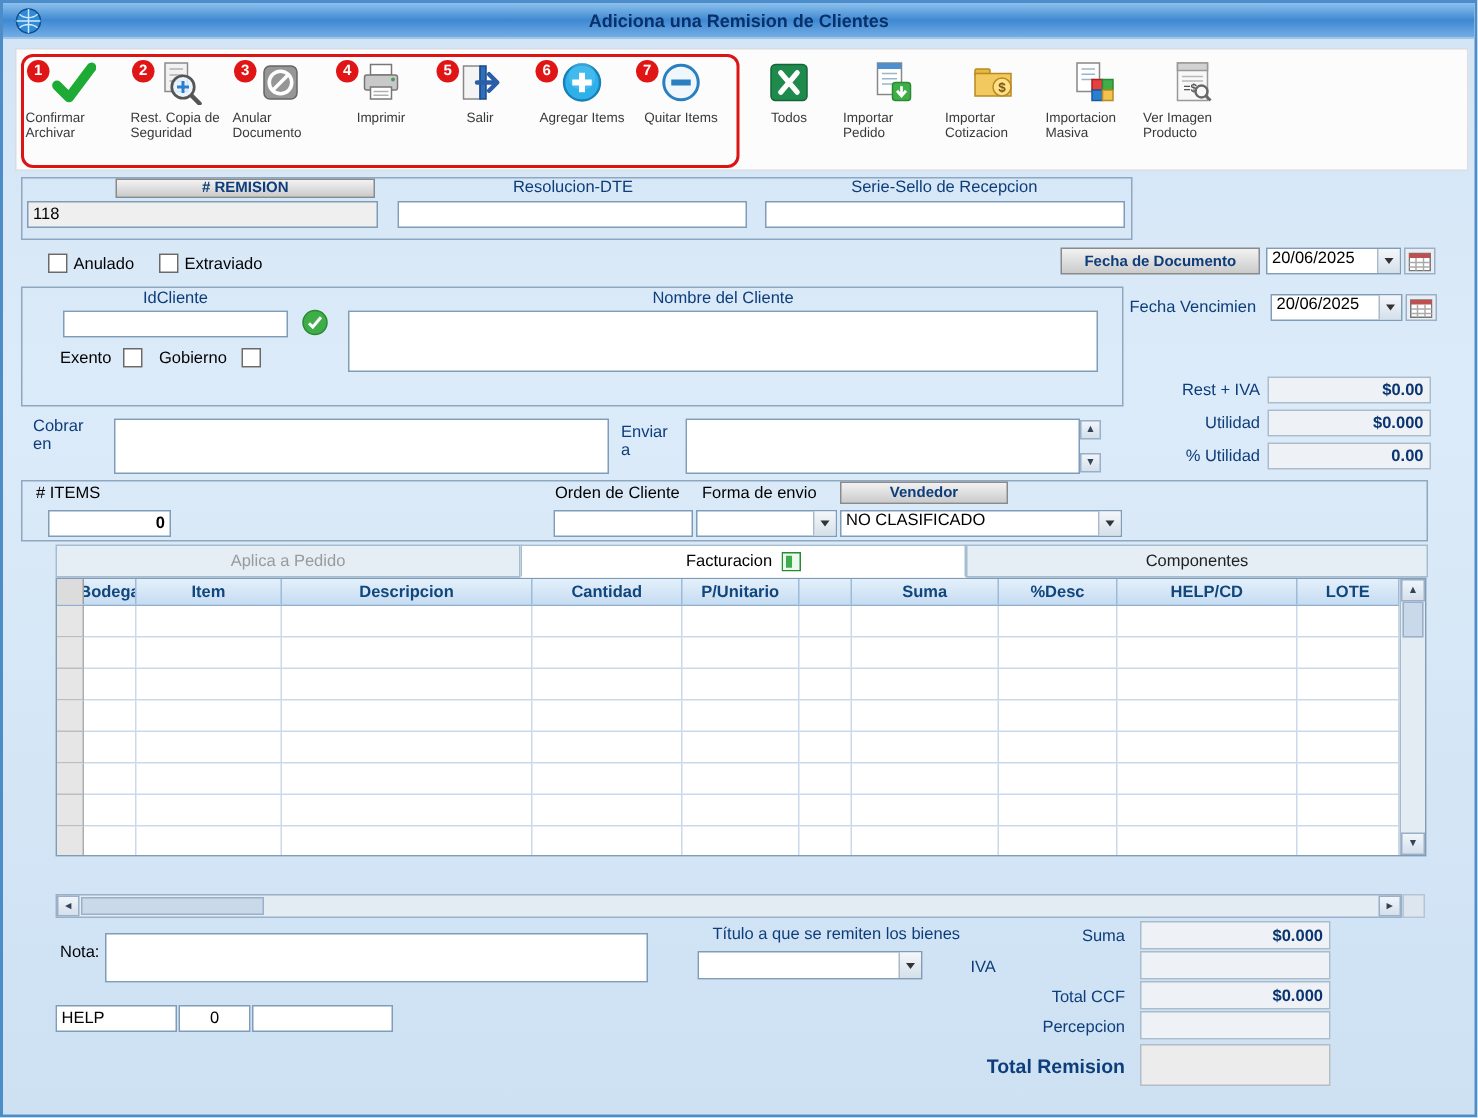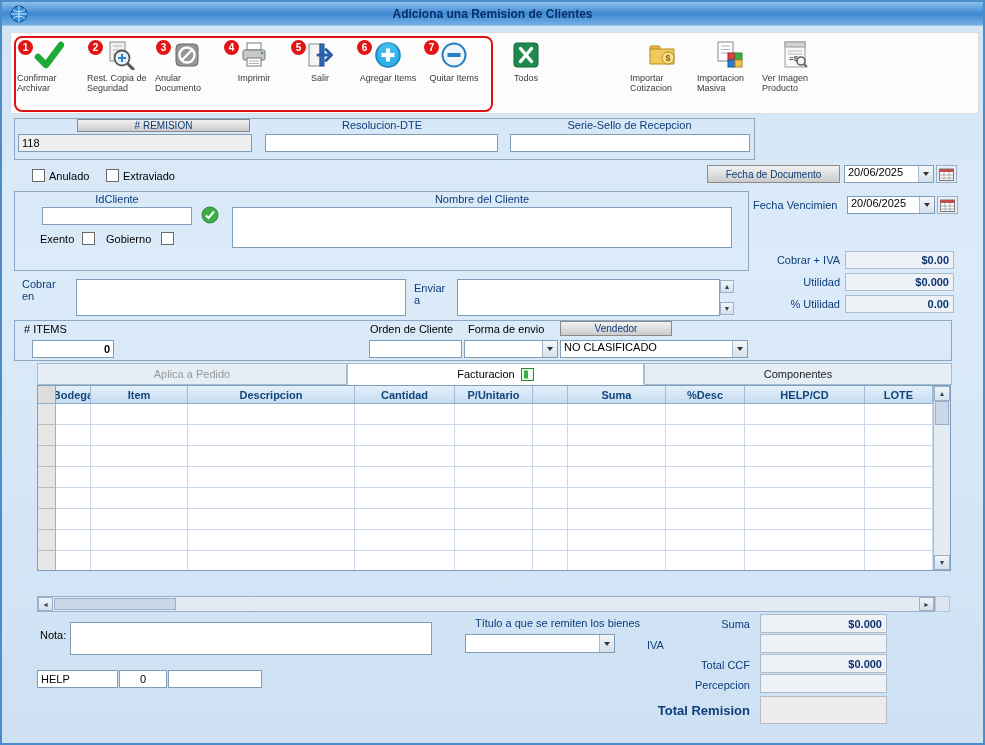--- a/index.html
+++ b/index.html
@@ -23,21 +23,21 @@
   .badge{position:absolute;left:1px;top:0;width:15px;height:15px;border-radius:50%;background:#e01616;color:#fff;
     font-size:10px;font-weight:bold;display:flex;align-items:center;justify-content:center;z-index:3}
   .redbox{position:absolute;left:12px;top:34px;width:479px;height:76px;border:2px solid #dd1414;border-radius:8px;pointer-events:none;z-index:2}
   
   .panel{position:absolute;border:1px solid #8fa8c2}
   .lbl{position:absolute;color:#0d3d7a;font-size:11px;white-space:nowrap}
   .lblc{text-align:center}
   .blk{color:#000}
   .inp{position:absolute;background:#fff;border:1px solid #7f9db9;font-family:"Liberation Sans",sans-serif;font-size:11px;padding:0 3px;color:#000}
   .gbtn{position:absolute;background:linear-gradient(180deg,#f2f2f2,#cbcbcb);border:1px solid #8a8a8a;color:#0d3d7a;
-    font-weight:normal;font-size:10px;display:flex;align-items:center;justify-content:center;cursor:pointer}
+    font-weight:bold;font-size:10px;display:flex;align-items:center;justify-content:center;cursor:pointer}
   .valbox{position:absolute;background:#eef1f5;border:1px solid #a9bccd;color:#0a3570;font-weight:bold;
     font-size:11px;display:flex;align-items:center;justify-content:flex-end;padding:0 4px}
   .cb{position:absolute;width:13px;height:13px;background:#fff;border:1px solid #6a6a6a;cursor:pointer}
   .combo{position:absolute;background:#fff;border:1px solid #7f9db9;display:flex;align-items:flex-start}
   .combo .cval{flex:1;padding:0 3px;white-space:nowrap;overflow:hidden}
   .carrow{width:15px;align-self:stretch;background:linear-gradient(180deg,#f4f7fa,#d5e0ea);border-left:1px solid #a8bacb;
     display:flex;align-items:center;justify-content:center;cursor:pointer;flex:none}
   .tri{width:0;height:0;border-left:3.5px solid transparent;border-right:3.5px solid transparent;border-top:4px solid #333}
   .calbtn{position:absolute;width:21px;height:18px;background:#e9eef4;border:1px solid #9ab0c8;display:flex;align-items:center;justify-content:center;cursor:pointer}
   
@@ -161,20 +161,32 @@
   </div>
 
   <div class="tbtn" style="left:494px;width:60px">
     <svg class="ticon" viewBox="0 0 30 30">
         <rect x="3" y="3" width="24" height="24" rx="3" fill="#1e8a4c" stroke="#14643a"></rect>
         <path d="M9.5 8.5 L20.5 21.5 M20.5 8.5 L9.5 21.5" stroke="#fff" stroke-width="3.4" stroke-linecap="round"></path>
       </svg>
     <span class="tlabel">Todos</span>
   </div>
 
+  <div class="tbtn" style="left:560px;width:64px">
+    <svg class="ticon" viewBox="0 0 30 30">
+        <rect x="6" y="2" width="16" height="21" fill="#fff" stroke="#888"></rect>
+        <rect x="6" y="2" width="16" height="4" fill="#4f8fd0"></rect>
+        <line x1="9" y1="9" x2="19" y2="9" stroke="#9ab4cc"></line>
+        <line x1="9" y1="12.5" x2="19" y2="12.5" stroke="#9ab4cc"></line>
+        <line x1="9" y1="16" x2="19" y2="16" stroke="#9ab4cc"></line>
+        <rect x="16" y="15" width="12" height="12" rx="2" fill="#3fae49" stroke="#2a8a34"></rect>
+        <path d="M22 17.5 v5 M19 20.5 l3 3.5 3-3.5" stroke="#fff" stroke-width="1.8" fill="none"></path>
+      </svg>
+    <span class="tlabel">Importar Pedido</span>
+  </div>
 
   <div class="tbtn" style="left:628px;width:64px">
     <svg class="ticon" viewBox="0 0 30 30">
         <rect x="3" y="6" width="10" height="5" rx="1" fill="#e8b93e" stroke="#b88a20"></rect>
         <path d="M3 9 h24 v15 h-24 z" fill="#f2c95e" stroke="#b88a20"></path>
         <circle cx="21" cy="18" r="6" fill="#ffe089" stroke="#b88a20"></circle>
         <text x="21" y="21" font-size="9" text-anchor="middle" fill="#7a5a10" font-weight="bold">$</text>
       </svg>
     <span class="tlabel">Importar Cotizacion</span>
   </div>
@@ -264,21 +276,21 @@
     <svg width="15" height="13" viewBox="0 0 15 13">
         <rect x="0.5" y="1" width="14" height="11.5" fill="#fff" stroke="#777"></rect>
         <rect x="0.5" y="1" width="14" height="3" fill="#c05050"></rect>
         <line x1="0.5" y1="7" x2="14.5" y2="7" stroke="#aaa"></line>
         <line x1="0.5" y1="10" x2="14.5" y2="10" stroke="#aaa"></line>
         <line x1="5" y1="4" x2="5" y2="12.5" stroke="#aaa"></line>
         <line x1="10" y1="4" x2="10" y2="12.5" stroke="#aaa"></line>
       </svg>
   </span>
 
-  <div class="lbl" style="left:740px;top:252px;width:98px;text-align:right">Cobrar + IVA</div>
+  <div class="lbl" style="left:740px;top:252px;width:98px;text-align:right">Rest + IVA</div>
   <div class="valbox" style="left:843px;top:249px;width:109px;height:18px">$0.00</div>
   <div class="lbl" style="left:740px;top:274px;width:98px;text-align:right">Utilidad</div>
   <div class="valbox" style="left:843px;top:271px;width:109px;height:18px">$0.000</div>
   <div class="lbl" style="left:740px;top:296px;width:98px;text-align:right">% Utilidad</div>
   <div class="valbox" style="left:843px;top:293px;width:109px;height:18px">0.00</div>
 
   <div class="lbl" style="left:20px;top:276px;width:46px;white-space:normal">Cobrar en</div>
   <textarea class="inp" style="left: 74px; top: 277px; width: 330px; height: 37px; resize: none;"></textarea>
   <div class="lbl" style="left:412px;top:280px;width:40px;white-space:normal">Enviar a</div>
   <textarea class="inp" style="left: 455px; top: 277px; width: 263px; height: 37px; resize: none;"></textarea>

